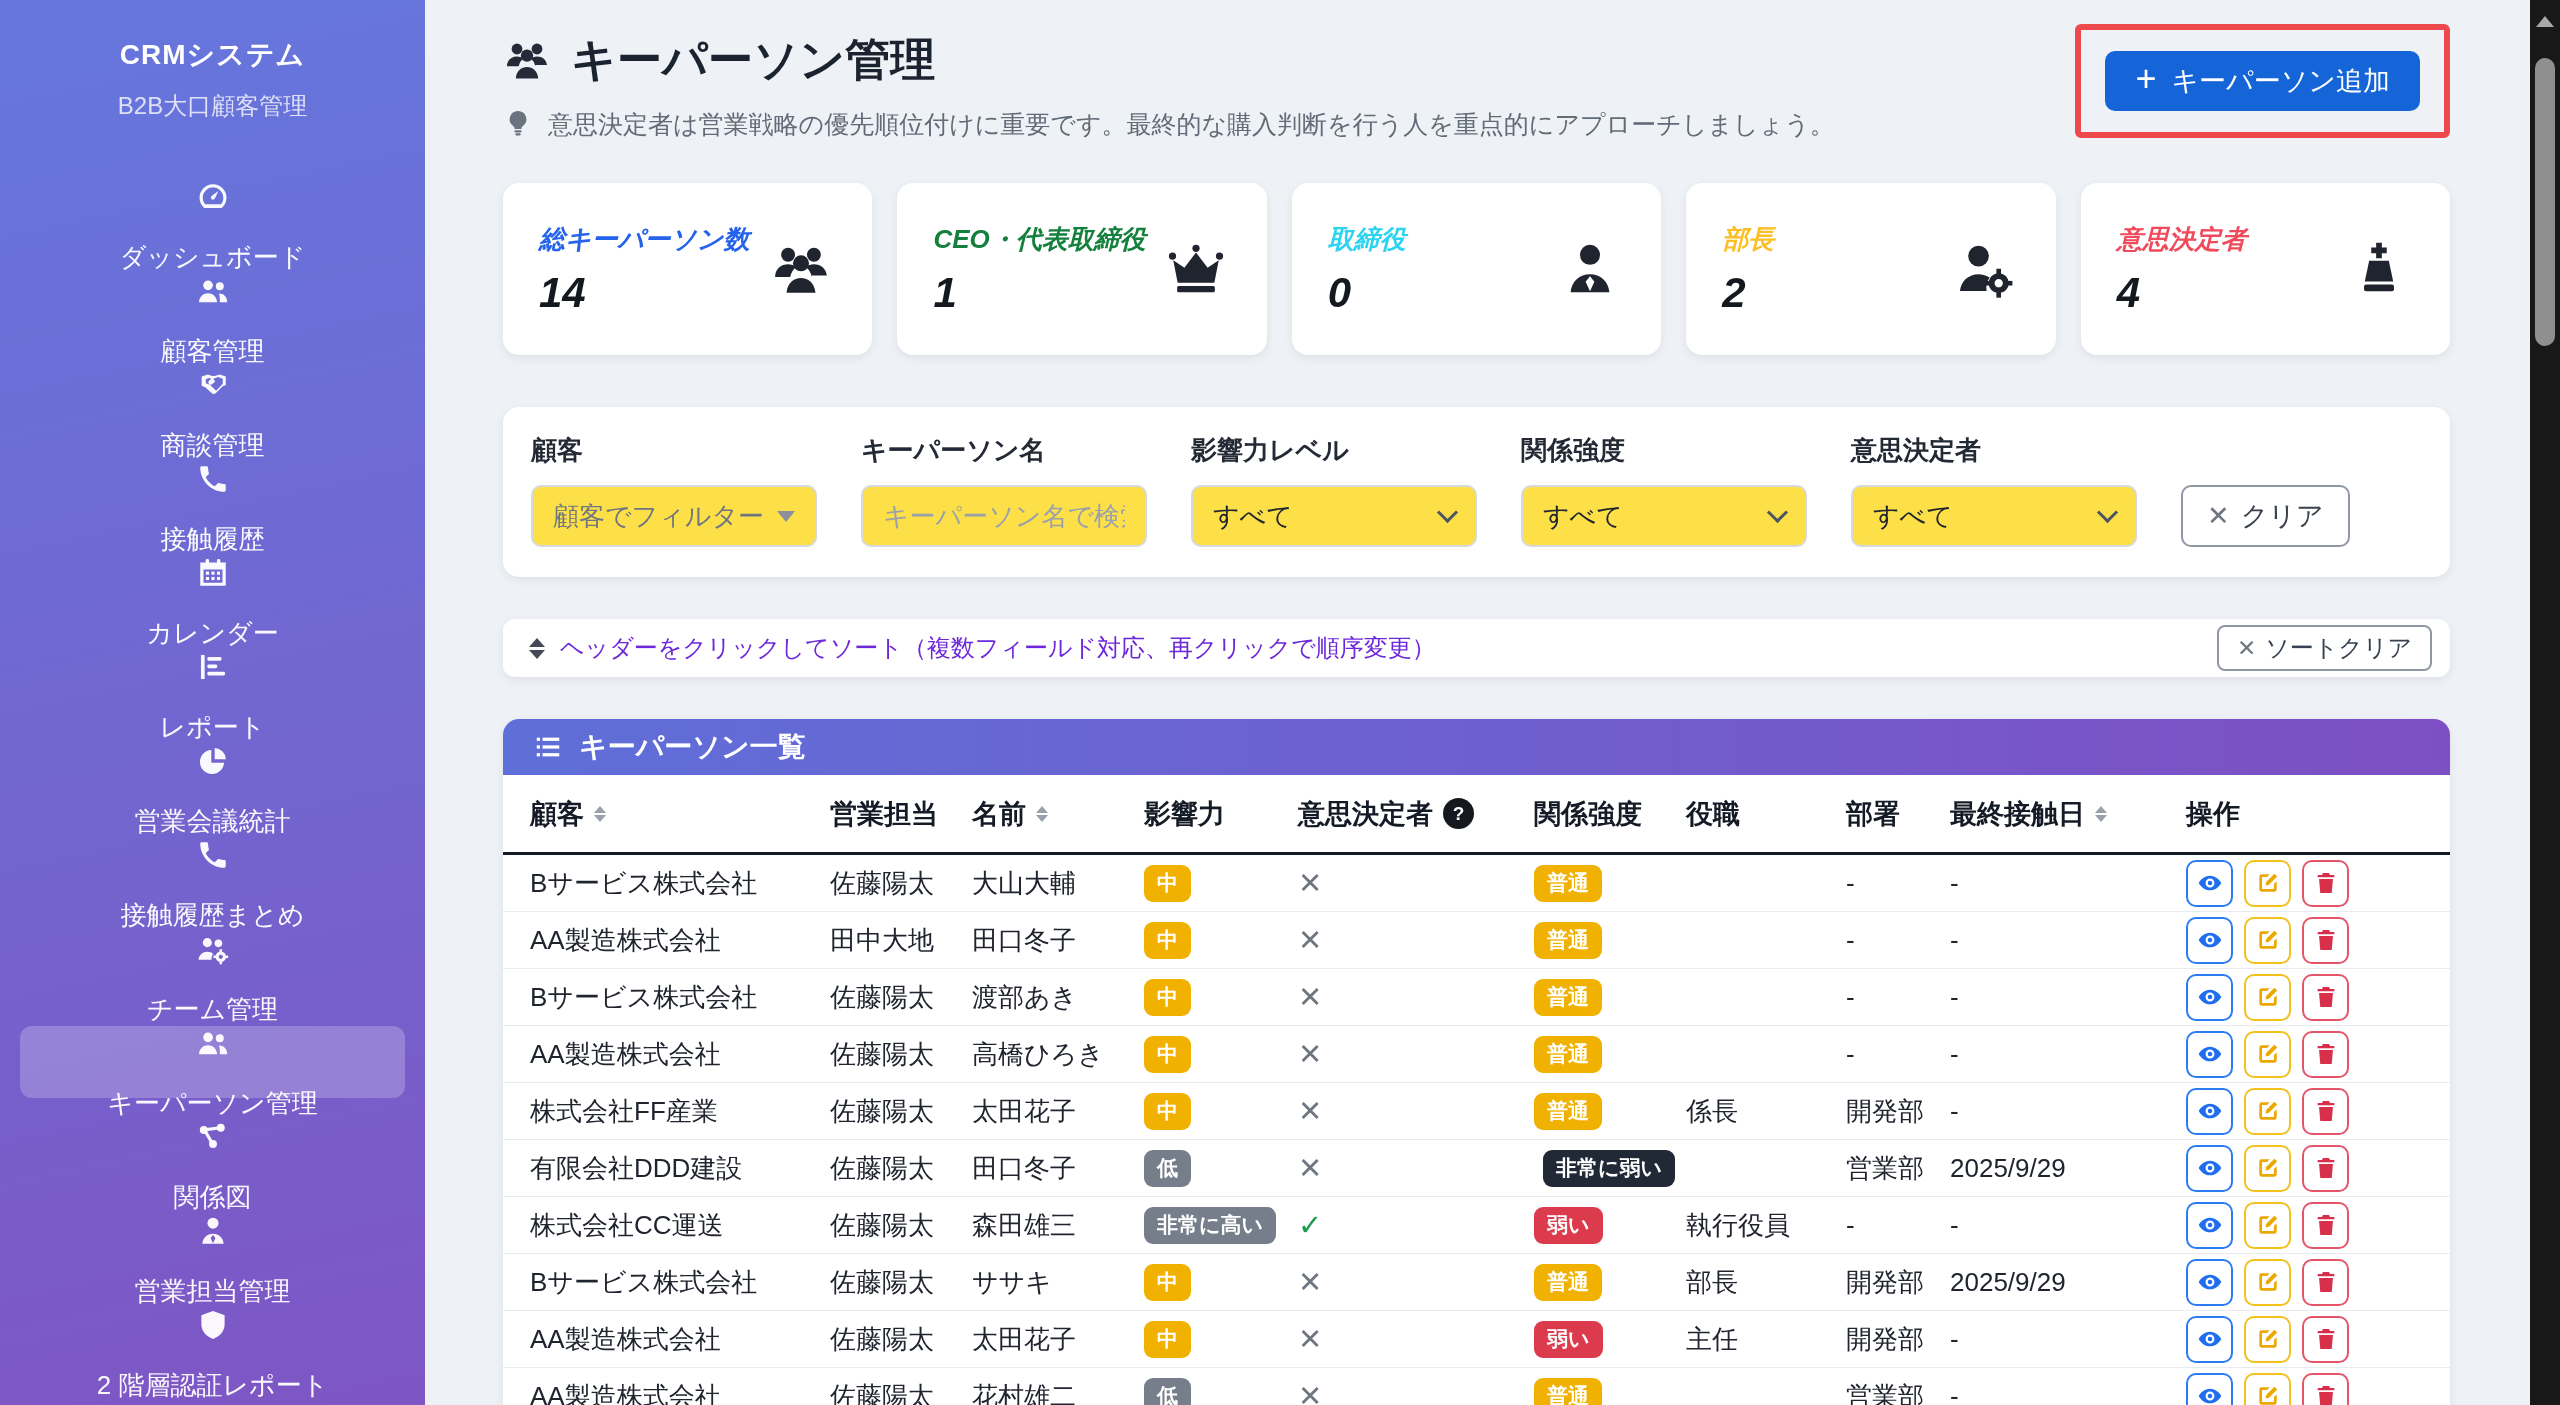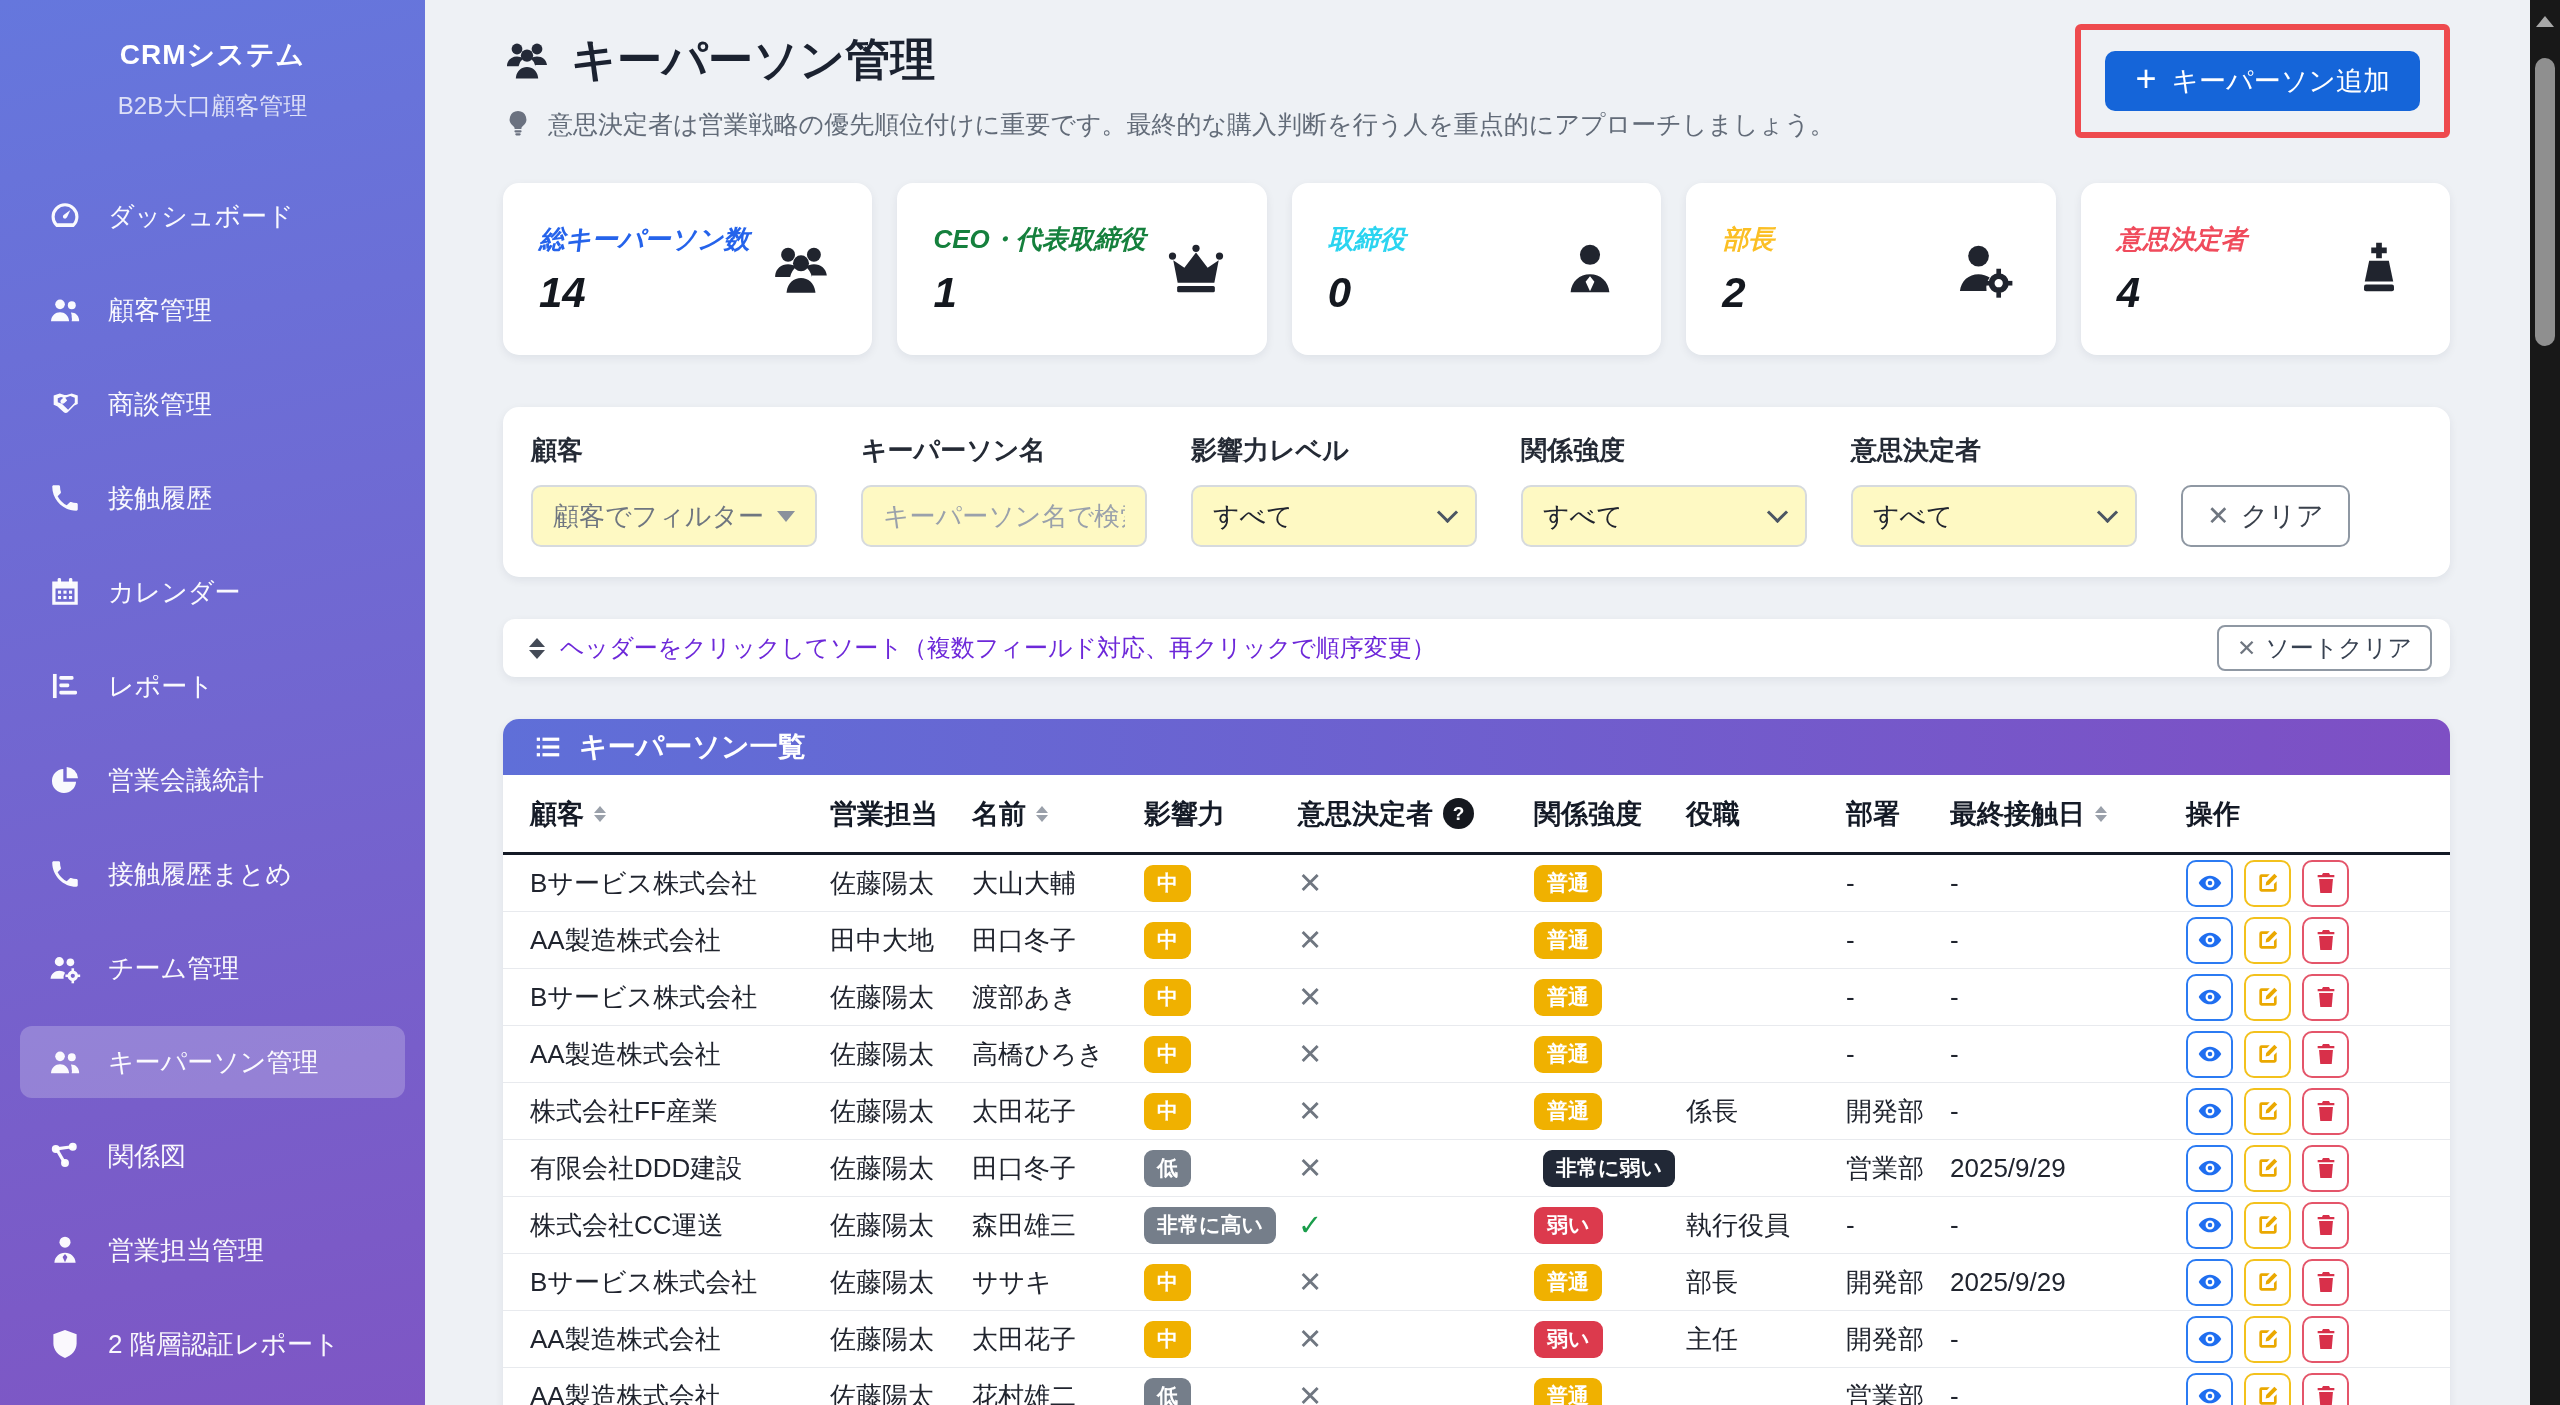--- a/index.html
+++ b/index.html
@@ -8,21 +8,21 @@
     font-family: "Liberation Sans", "DejaVu Sans", sans-serif;
     background:#eef1f5; color:#20242e; display:flex;
   }
   svg { fill: currentColor; display:block; }
 
   
   .sidebar { width:425px; flex:none; background:linear-gradient(168deg,#6577dd 0%,#7e56c4 100%); color:#fff; padding-top:36px; }
   .side-title { font-size:28px; font-weight:700; text-align:center; letter-spacing:1px; }
   .side-sub { font-size:24px; color:rgba(255,255,255,.78); text-align:center; margin-top:16px; }
   .menu { margin-top:58px; }
-  .menu-item { display:flex; align-items:center; gap:26px; height:72px; margin:0 20px 22px; padding:0 28px; border-radius:12px; font-size:26px; color:rgba(255,255,255,.96); cursor:pointer; }
+  .menu-item { display:flex; align-items:center; gap:26px; height:72px; margin:0 20px 22px; padding:0 28px; border-radius:12px; font-size:26px; color:rgba(255,255,255,.96); cursor:pointer;flex-direction:column; }
   .menu-item.active { background:rgba(255,255,255,.22); }
   .menu-item svg { width:34px; height:34px; flex:none; }
 
   
   .main { flex:1; min-width:0; padding:30px 80px 0 78px; }
 
   .page-head { display:flex; justify-content:space-between; align-items:flex-start; }
   .page-title { font-size:45px; font-weight:700; color:#1b2230; display:flex; align-items:center; gap:20px; }
   .page-title svg { width:48px; height:48px; color:#242a38; }
   .desc { display:flex; align-items:flex-start; gap:15px; color:#626b78; font-size:25px; margin-top:18px; }
@@ -37,21 +37,21 @@
   .stat-card { flex:1; background:#fff; border-radius:16px; height:172px; padding:0 40px 0 36px; box-shadow:0 3px 10px rgba(20,30,60,.07); display:flex; justify-content:space-between; align-items:center; }
   .stat-label { font-size:26px; font-weight:600; }
   .stat-value { font-size:42px; font-weight:700; color:#14181f; margin-top:12px; }
   .stat-icon { color:#20242e; }
   .stat-icon svg { width:62px; height:62px; }
 
   
   .filter-card { background:#fff; border-radius:16px; margin-top:52px; padding:26px 28px 30px; box-shadow:0 3px 10px rgba(20,30,60,.07); display:flex; gap:44px; align-items:flex-end; }
   .field { display:flex; flex-direction:column; }
   .field label { font-size:26px; font-weight:600; color:#242a35; margin-bottom:17px; }
-  .control { height:62px; border:2px solid #d6dade; border-radius:10px; display:flex; align-items:center; justify-content:space-between; padding:0 20px; font-size:26px; background:#fef9c3; width:286px; }
+  .control { height:62px; border:2px solid #d6dade; border-radius:10px; display:flex; align-items:center; justify-content:space-between; padding:0 20px; font-size:26px; background:#fde047; width:286px; }
   input.control { font-family:inherit; color:#20242e; }
   input.control::placeholder { color:#9aa1ab; }
   .sel-val { color:#20242e; }
   .sel-val.muted { color:#6f7680; }
   .caret { width:0; height:0; border-left:9px solid transparent; border-right:9px solid transparent; border-top:11px solid #8a919c; }
   .chev { width:15px; height:15px; border-right:3px solid #4b5563; border-bottom:3px solid #4b5563; transform:rotate(45deg); margin-top:-8px; }
   .clear-btn { height:62px; border:2px solid #8f98a3; border-radius:10px; background:#fff; font-size:27px; color:#3a414c; display:flex; align-items:center; gap:11px; padding:0 24px; cursor:pointer; font-family:inherit; }
   .x-mark { color:#6f7680; font-weight:700; font-size:27px; }
 
   

